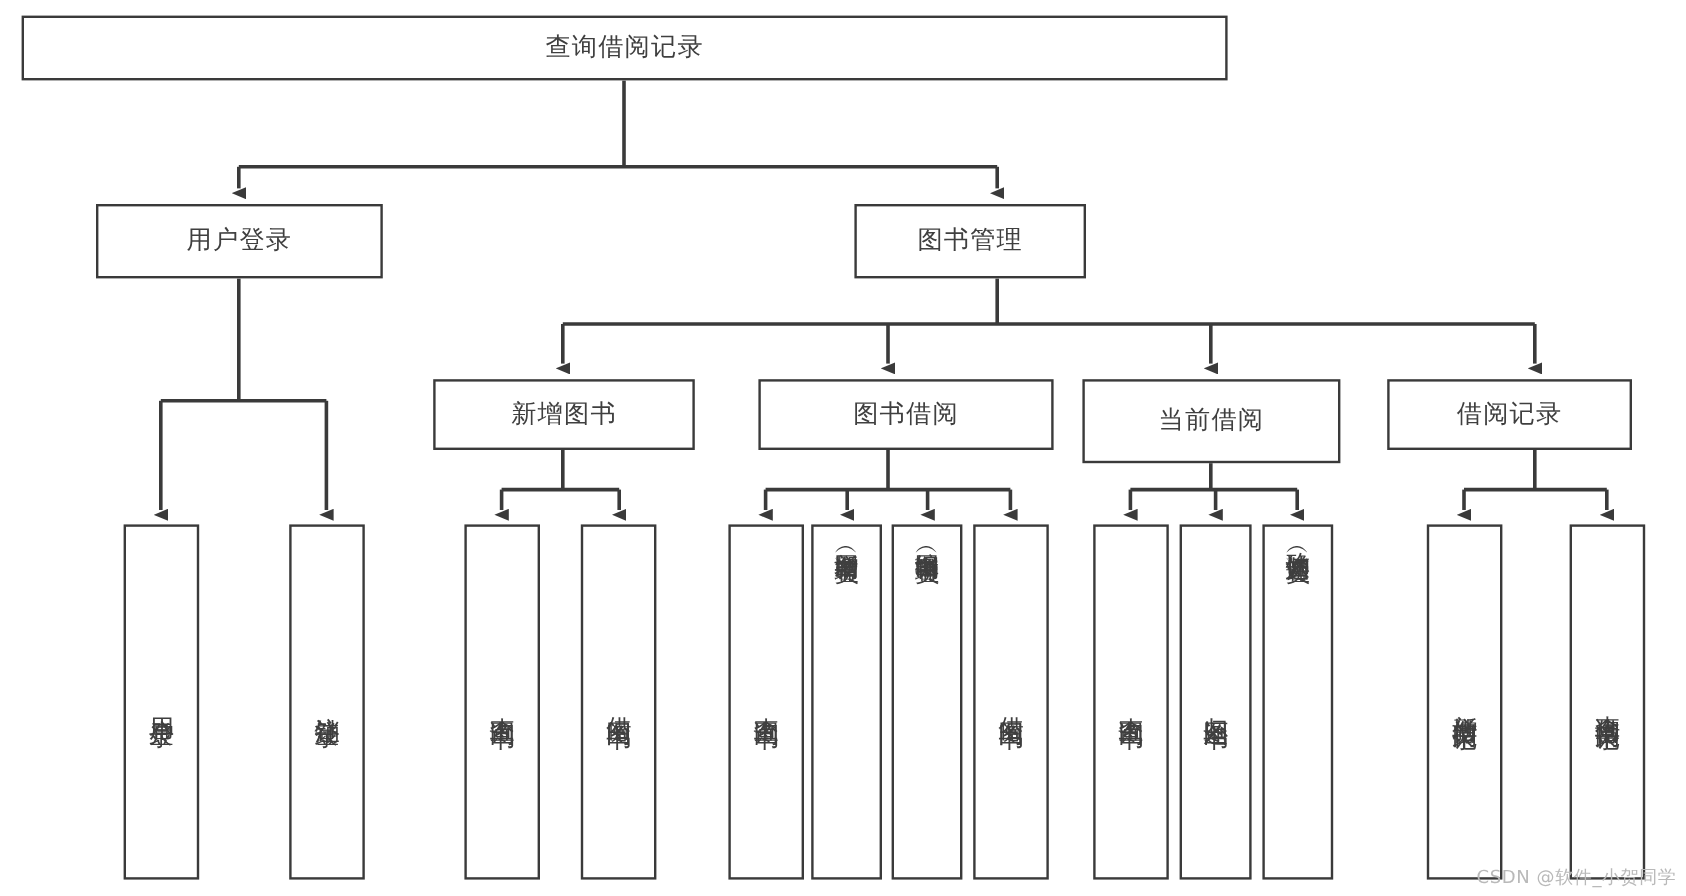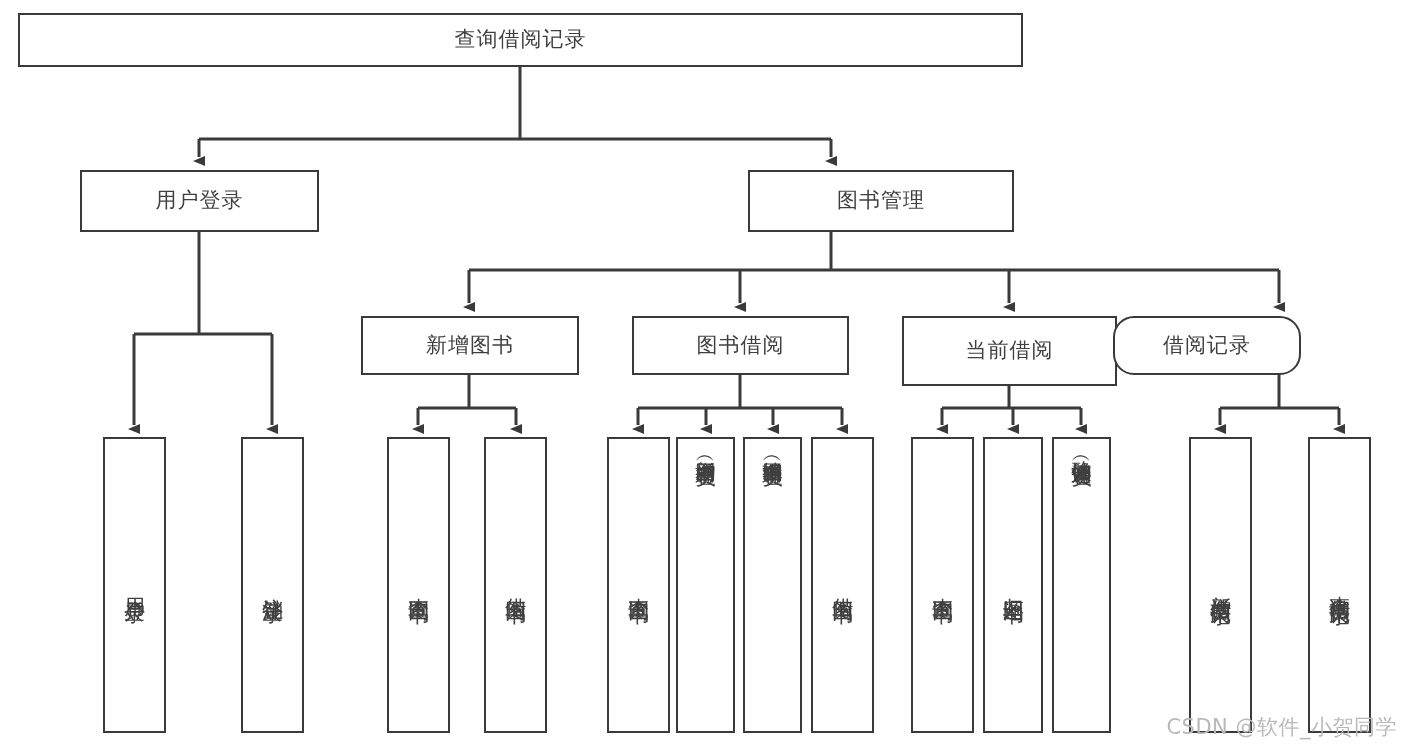--- a/index.html
+++ b/index.html
@@ -60,21 +60,21 @@
     letter-spacing: 1px;
   }
   .node.vert.center {
     align-items: center;
     padding-top: 0;
   }
   .watermark {
     position: absolute;
     right: 8px;
     bottom: 6px;
-    font-size: 21px;
+    font-size: 15px;
     color: #b9b9b9;
     letter-spacing: 0.5px;
     white-space: nowrap;
   }
 </style>
 </head>
 <body>
 
 <div id="canvas">
 
@@ -128,34 +128,34 @@
     </g>
   </svg>
 
   <div class="node horiz" style="left:18px; top:13px; width:1005px; height:54px;">
     <span class="label">查询借阅记录</span>
   </div>
 
   <div class="node horiz" style="left:80px; top:170px; width:239px; height:62px;">
     <span class="label">用户登录</span>
   </div>
-  <div class="node horiz" style="left:712px; top:170px; width:266px; height:62px;margin-left:36px;">
+  <div class="node horiz" style="left:712px; top:170px; width:193px; height:62px;">
     <span class="label">图书管理</span>
   </div>
 
   <div class="node horiz" style="left:361px; top:316px; width:218px; height:59px;">
     <span class="label">新增图书</span>
   </div>
-  <div class="node horiz" style="left:632px; top:316px; width:217px; height:59px;">
+  <div class="node horiz" style="left:632px; top:316px; width:246px; height:59px;">
     <span class="label">图书借阅</span>
   </div>
   <div class="node horiz" style="left:902px; top:316px; width:215px; height:70px;">
     <span class="label">当前借阅</span>
   </div>
-  <div class="node horiz" style="left:1113px; top:316px; width:188px; height:59px;border-radius:21px;">
+  <div class="node horiz" style="left:1156px; top:316px; width:204px; height:59px;">
     <span class="label">借阅记录</span>
   </div>
 
   <div class="node vert center" style="left:103px; top:437px; width:63px; height:296px;">
     <span class="label">用户登录</span>
   </div>
   <div class="node vert center" style="left:241px; top:437px; width:63px; height:296px;">
     <span class="label">注销登录</span>
   </div>
   <div class="node vert center" style="left:387px; top:437px; width:63px; height:296px;">

